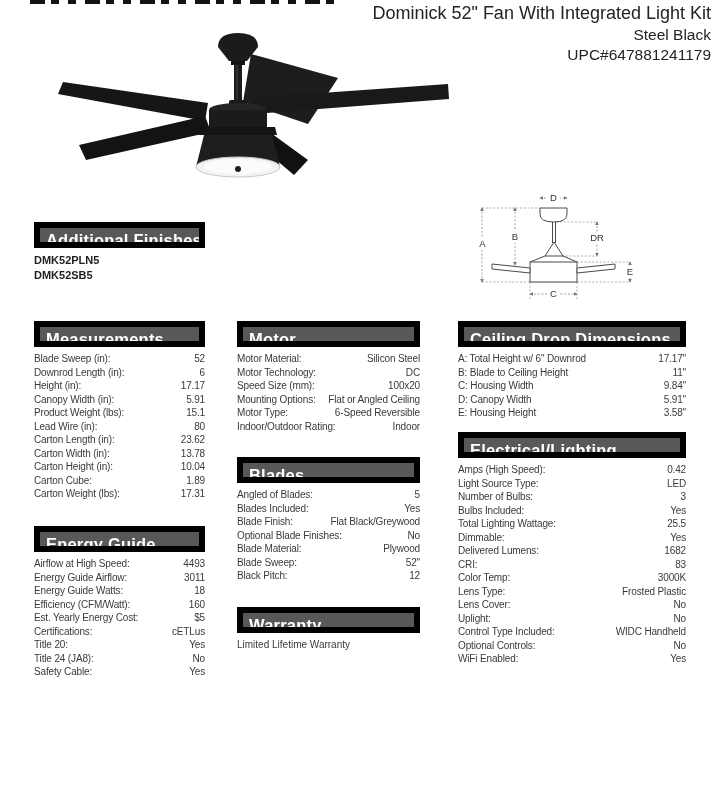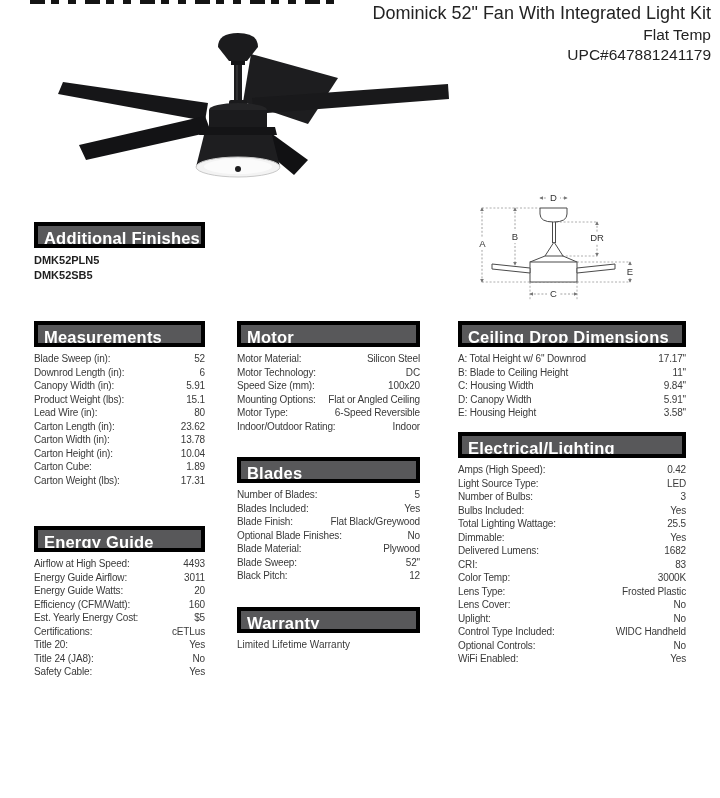--- a/index.html
+++ b/index.html
@@ -25,21 +25,21 @@
   .title-main   { font-size:18px;   line-height:23px; }
   .title-finish { font-size:15.5px; line-height:20px; }
   .title-upc    { font-size:15.5px; line-height:20px; }
 
   .fan-img { position:absolute; left:55px; top:20px; width:400px; height:195px; }
   .diagram { position:absolute; left:458px; top:186px; width:262px; height:128px; }
 
   .sec { position:absolute; }
   .sec-header {
     background:#58585A; color:#FFFFFF;
-    border:4px solid #000000;
+    border:6px solid #000000;
     font-weight:bold; font-size:16.5px;
     height:26px; line-height:24px;
     padding-left:6px; letter-spacing:0.2px;
     margin-bottom:5px;
     white-space:nowrap; overflow:hidden;
   }
   .spec-row {
     display:flex; justify-content:space-between;
     font-size:10px; line-height:13.5px;
     letter-spacing:-0.15px; color:#3a3a3a; white-space:nowrap;
@@ -61,21 +61,21 @@
 </style>
 </head>
 <body>
 
 <div class="page">
 
   <div class="crop-artifact"></div>
 
   <div class="title-block">
     <div class="title-main">Dominick 52" Fan With Integrated Light Kit</div>
-    <div class="title-finish">Flat Temp</div>
+    <div class="title-finish">Steel Black</div>
     <div class="title-upc">UPC#647881241179</div>
   </div>
 
   <svg class="fan-img" viewBox="0 0 400 195" aria-hidden="true">
     <g>
       <path d="M8,62 L153,83 L150,101 L3,74 Z" fill="#161618"></path>
       <path d="M24,125 L150,96 L156,112 L31,140 Z" fill="#131315"></path>
       <path d="M196,34 L283,58 L253,104 L188,82 Z" fill="#1d1d1f"></path>
       <path d="M197,78 L393,64 L394,79 L199,94 Z" fill="#19191b"></path>
       <path d="M198,100 L253,140 L239,155 L188,112 Z" fill="#111113"></path>
@@ -170,20 +170,24 @@
         <div class="spec-row">
           <span class="lbl">Blade Sweep (in):</span>
           <span class="val">52</span>
         </div>
 
         <div class="spec-row">
           <span class="lbl">Downrod Length (in):</span>
           <span class="val">6</span>
         </div>
 
+        <div class="spec-row">
+          <span class="lbl">Height (in):</span>
+          <span class="val">17.17</span>
+        </div>
 
         <div class="spec-row">
           <span class="lbl">Canopy Width (in):</span>
           <span class="val">5.91</span>
         </div>
 
         <div class="spec-row">
           <span class="lbl">Product Weight (lbs):</span>
           <span class="val">15.1</span>
         </div>
@@ -229,21 +233,21 @@
           <span class="val">4493</span>
         </div>
 
         <div class="spec-row">
           <span class="lbl">Energy Guide Airflow:</span>
           <span class="val">3011</span>
         </div>
 
         <div class="spec-row">
           <span class="lbl">Energy Guide Watts:</span>
-          <span class="val">20</span>
+          <span class="val">18</span>
         </div>
 
         <div class="spec-row">
           <span class="lbl">Efficiency (CFM/Watt):</span>
           <span class="val">160</span>
         </div>
 
         <div class="spec-row">
           <span class="lbl">Est. Yearly Energy Cost:</span>
           <span class="val">$5</span>
@@ -305,21 +309,21 @@
           <span class="val">Indoor</span>
         </div>
       </div>
   </div>
 
   <div class="sec" id="sec-blades">
     <div class="sec-header">Blades</div>
     <div>
 
         <div class="spec-row">
-          <span class="lbl">Number of Blades:</span>
+          <span class="lbl">Angled of Blades:</span>
           <span class="val">5</span>
         </div>
 
         <div class="spec-row">
           <span class="lbl">Blades Included:</span>
           <span class="val">Yes</span>
         </div>
 
         <div class="spec-row">
           <span class="lbl">Blade Finish:</span>

